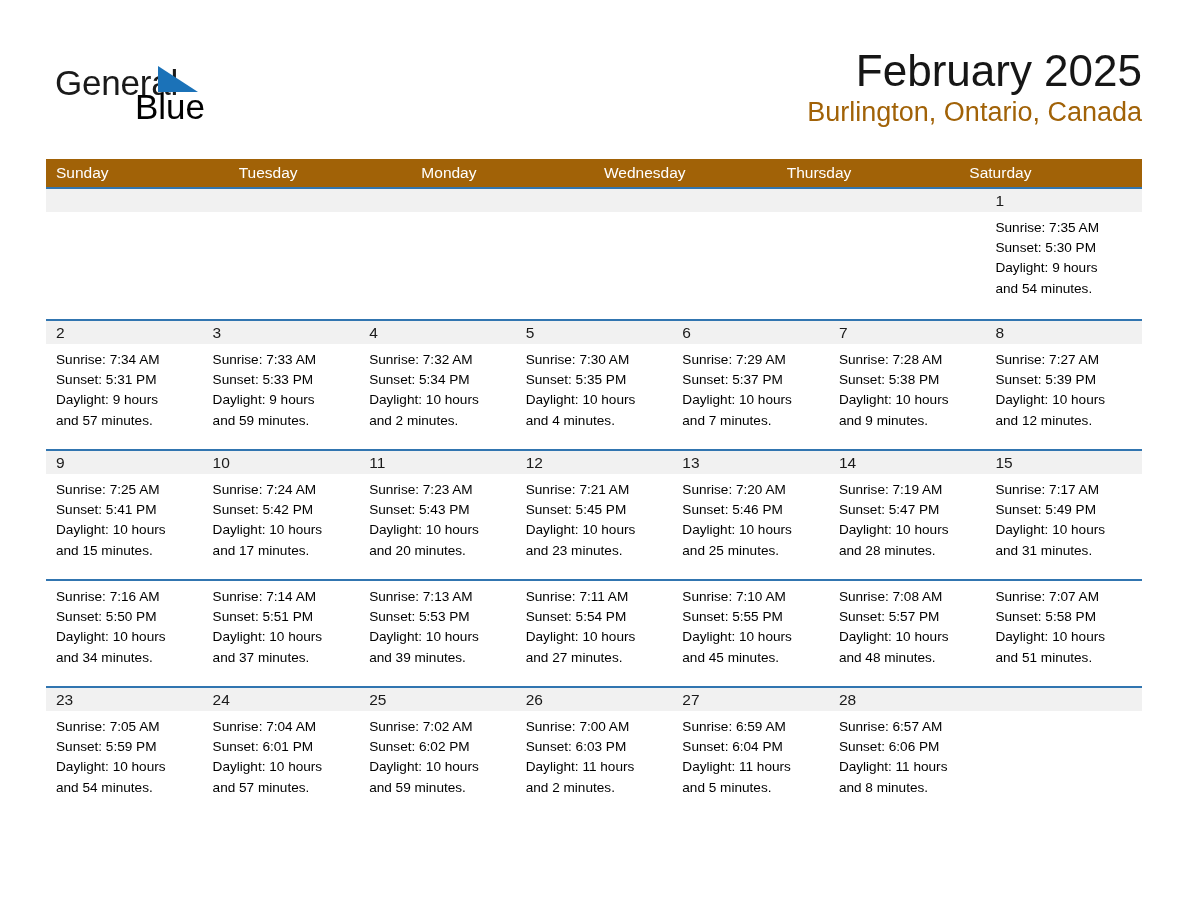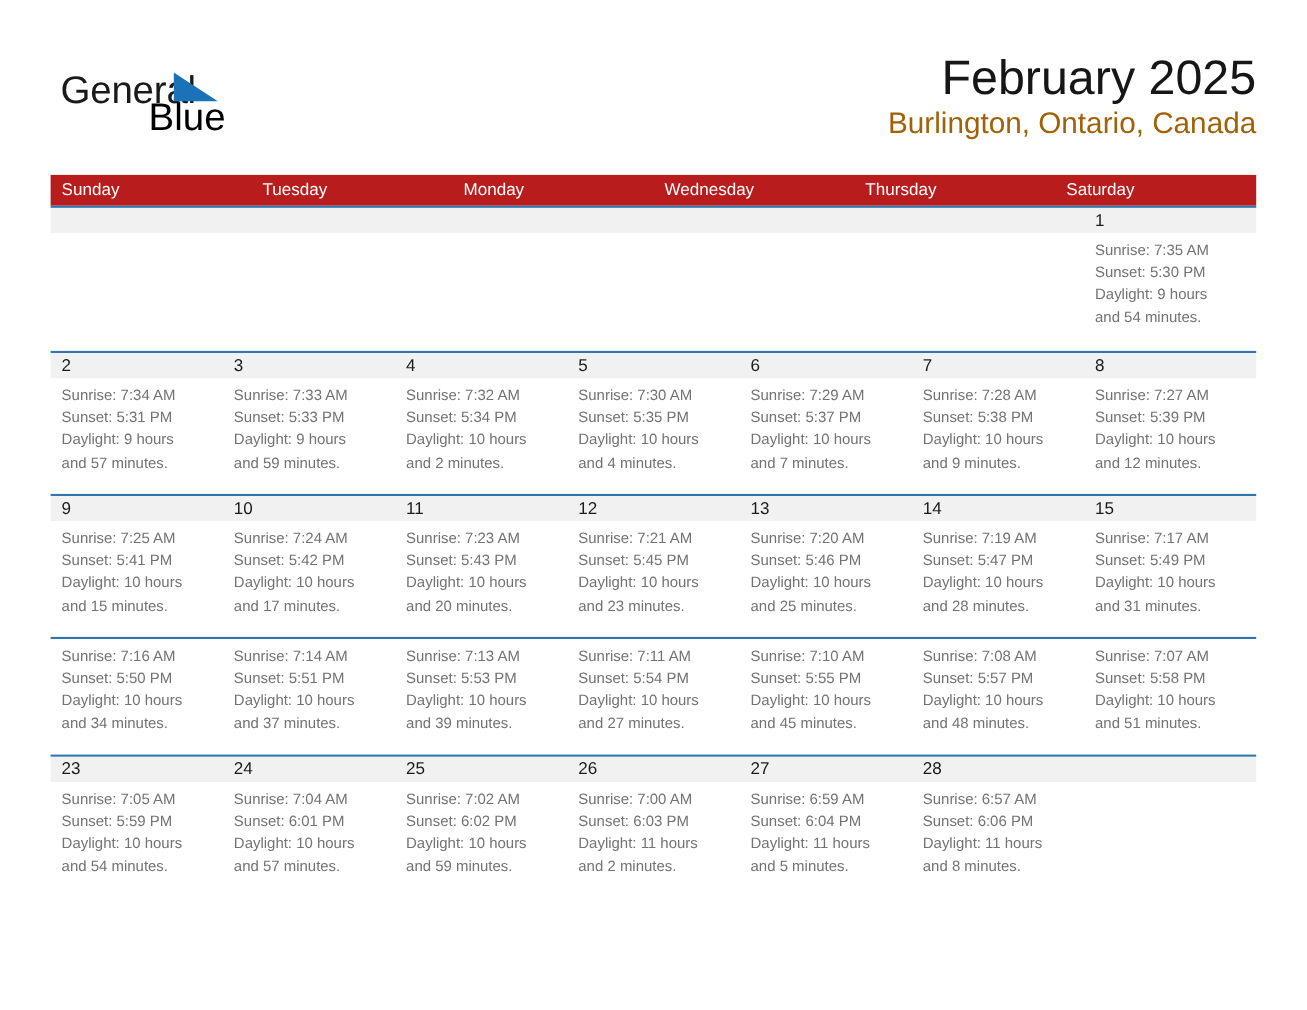--- a/index.html
+++ b/index.html
@@ -89,21 +89,21 @@
 
   
   .calendar {
     position: absolute;
     left: 46px;
     top: 159px;
     width: 1096px;
   }
   .dow-row {
     display: flex;
-    background: #b91c1c;
+    background: #a16207;
     height: 28px;
   }
   .dow {
     flex: 1 1 0;
     color: #ffffff;
     font-size: 15.5px;
     line-height: 28px;
     padding-left: 10px;
     box-sizing: border-box;
     white-space: nowrap;
@@ -139,21 +139,21 @@
   .infobar {
     display: flex;
     background: #ffffff;
   }
   .cell-info {
     flex: 1 1 0;
     padding: 6px 8px 13px 10px;
     box-sizing: border-box;
     font-size: 13.6px;
     line-height: 20.2px;
-    color: #737373;
+    color: #000000;
   }
   .cell-info div {
     white-space: nowrap;
   }
   .week-1 .infobar .cell-info { min-height: 106px; }
   .week-n .infobar .cell-info { min-height: 104px; }
   .empty { }
 </style>
 </head>
 <body>

